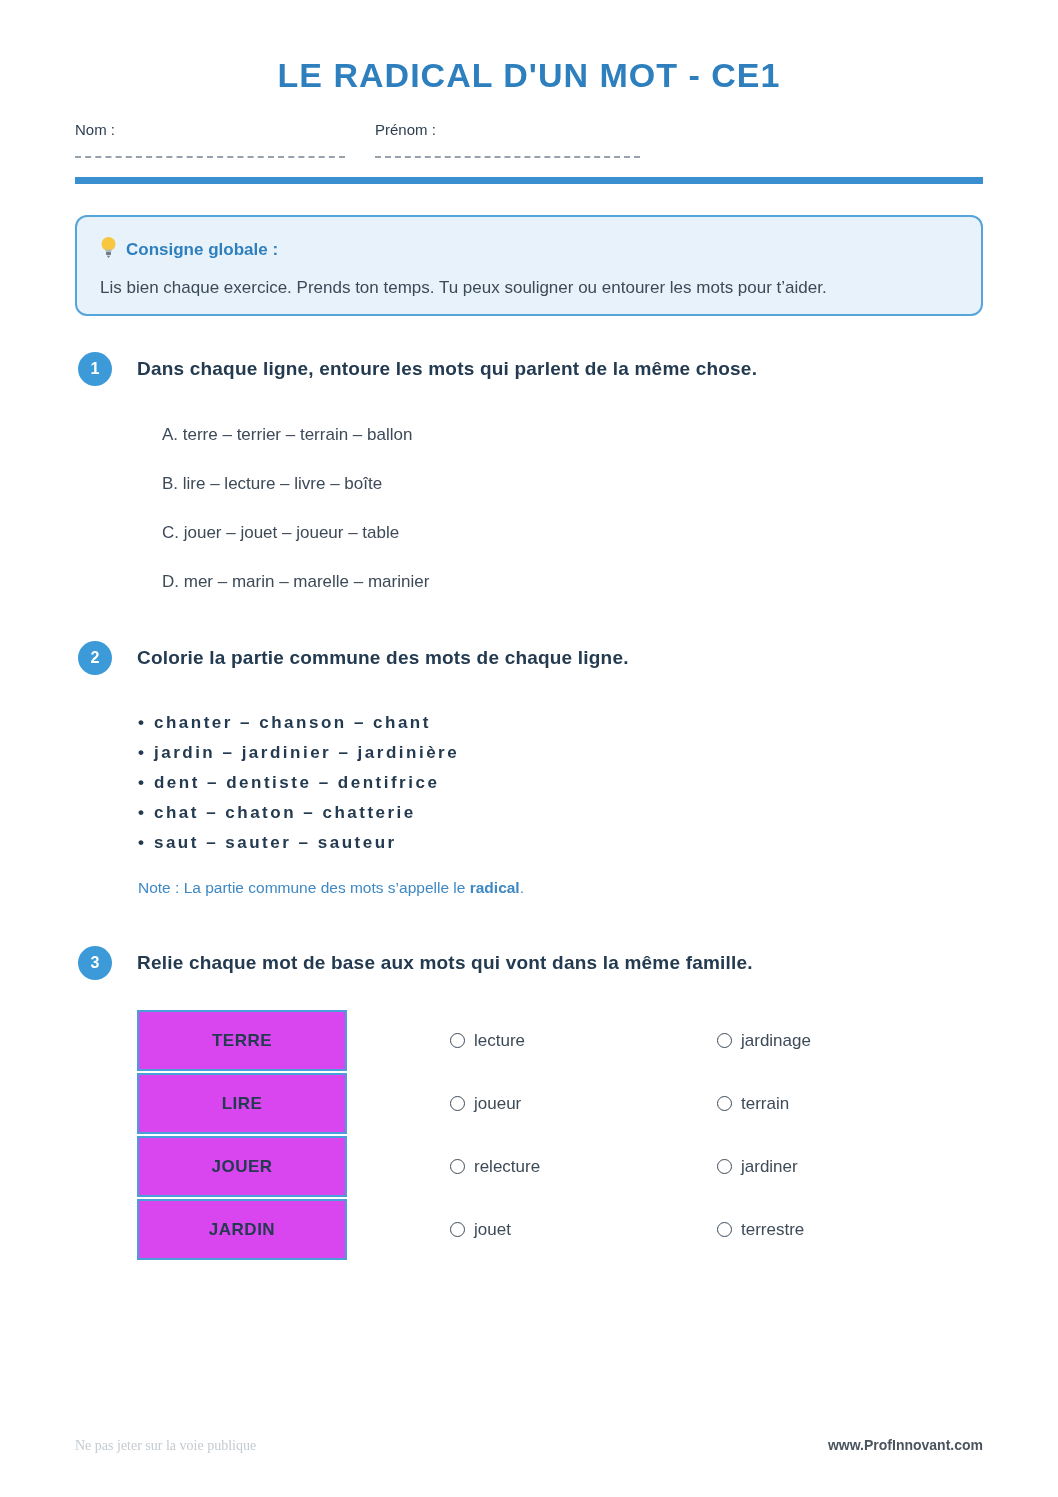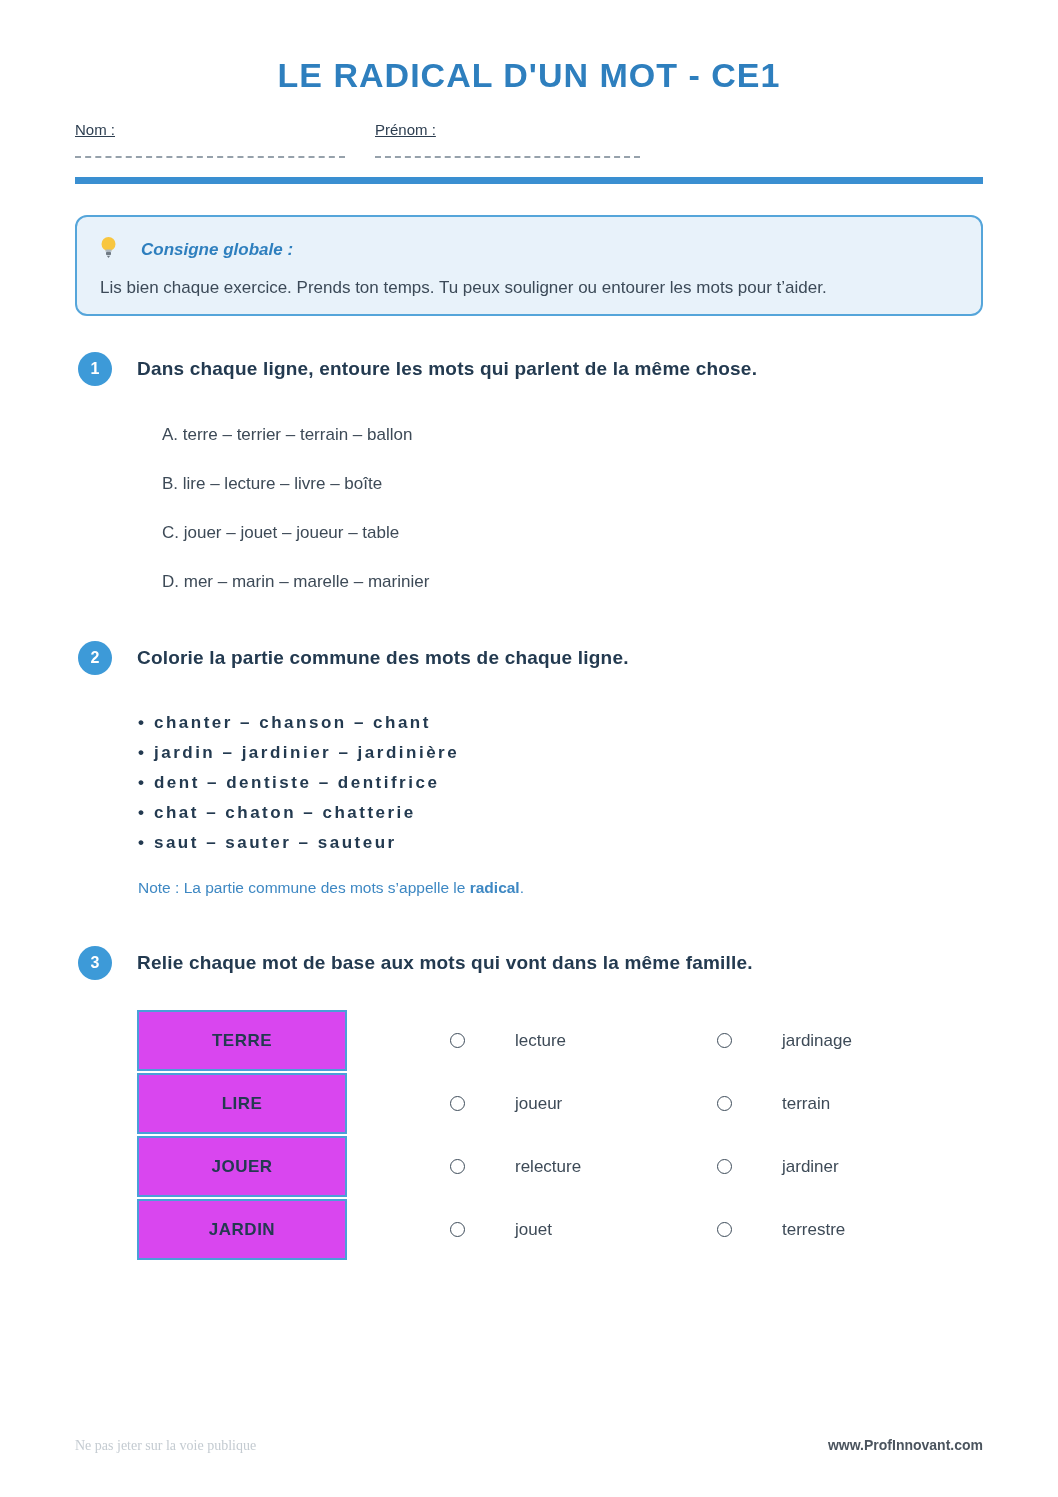--- a/index.html
+++ b/index.html
@@ -22,41 +22,41 @@
     font-size: 34px;
     font-weight: 700;
     letter-spacing: 1px;
     color: #2e7fbe;
   }
 
   .field { position: absolute; top: 121px; }
   .field-nom    { left: 75px;  width: 270px; }
   .field-prenom { left: 375px; width: 265px; }
   .field-date   { left: 687px; width: 270px; }
-  .field-label { font-size: 15px; color: #2d3e50; text-decoration: underline; }
+  .field-label { font-size: 15px; color: #2d3e50; }
   .field-line  { margin-top: 18px; border-top: 2px dashed #96a1ab; height: 0; }
 
   .blue-bar {
     position: absolute;
     top: 177px; left: 75px;
     width: 908px; height: 7px;
     background: #3a8fd1;
   }
 
   
   .callout {
     position: absolute;
     top: 215px; left: 75px;
     width: 908px; height: 101px;
     background: #e8f2fa;
     border: 2px solid #55a5da;
     border-radius: 12px;
     padding: 19px 23px;
   }
-  .callout-head { display: flex; align-items: center; gap: 24px; font-style: italic; }
+  .callout-head { display: flex; align-items: center; gap: 9px; }
   .callout-title { font-size: 17px; font-weight: 700; color: #2e7fbe; }
   .callout-text { margin-top: 15px; font-size: 17px; color: #3c4a58; }
 
   
   .ex-header { position: absolute; left: 78px; display: flex; align-items: center; }
   .ex-num {
     width: 34px; height: 34px;
     border-radius: 50%;
     background: #3d9ad8;
     color: #ffffff;
@@ -116,21 +116,21 @@
     font-weight: 700;
     color: #233a50;
     letter-spacing: 0.5px;
   }
   .ex3-col { position: absolute; top: 1010px; width: 260px; }
   .ex3-col-1 { left: 450px; }
   .ex3-col-2 { left: 717px; }
   .ex3-option {
     height: 61px;
     margin-bottom: 2px;
-    display: flex; align-items: center; gap: 41px;
+    display: flex; align-items: center;
   }
   .ring {
     width: 15px; height: 15px;
     border: 1.5px solid #3e4c5a;
     border-radius: 50%;
     flex: 0 0 15px;
     margin-right: 9px;
   }
   .opt-label { font-size: 17px; color: #3d4a57; }
 

